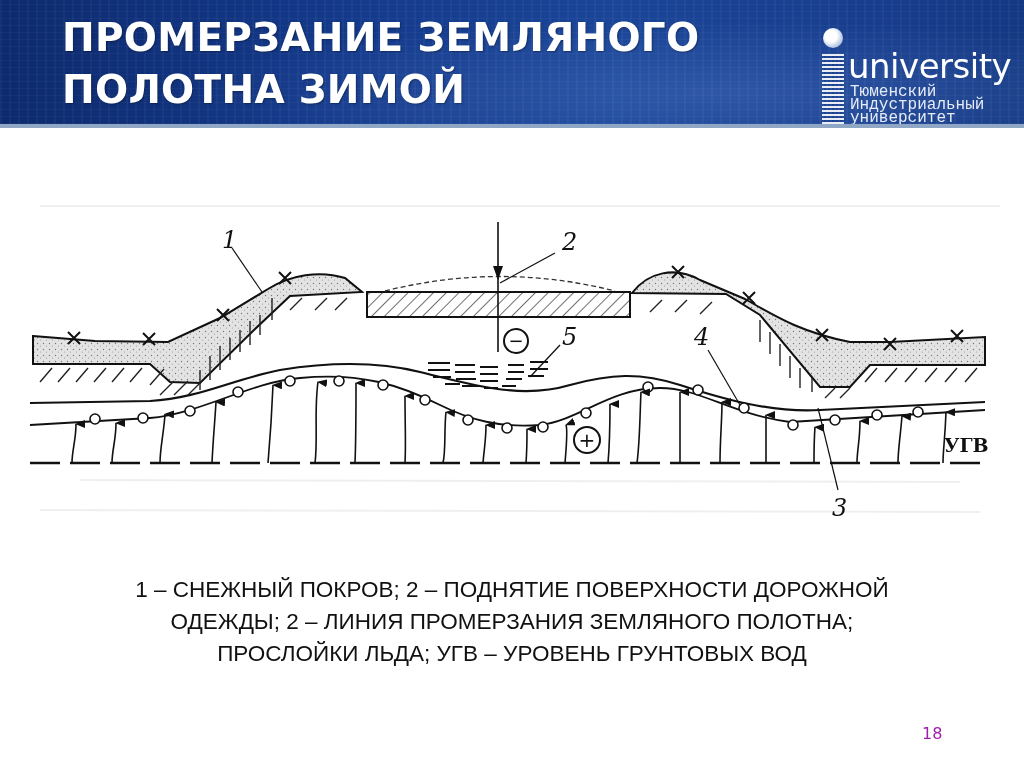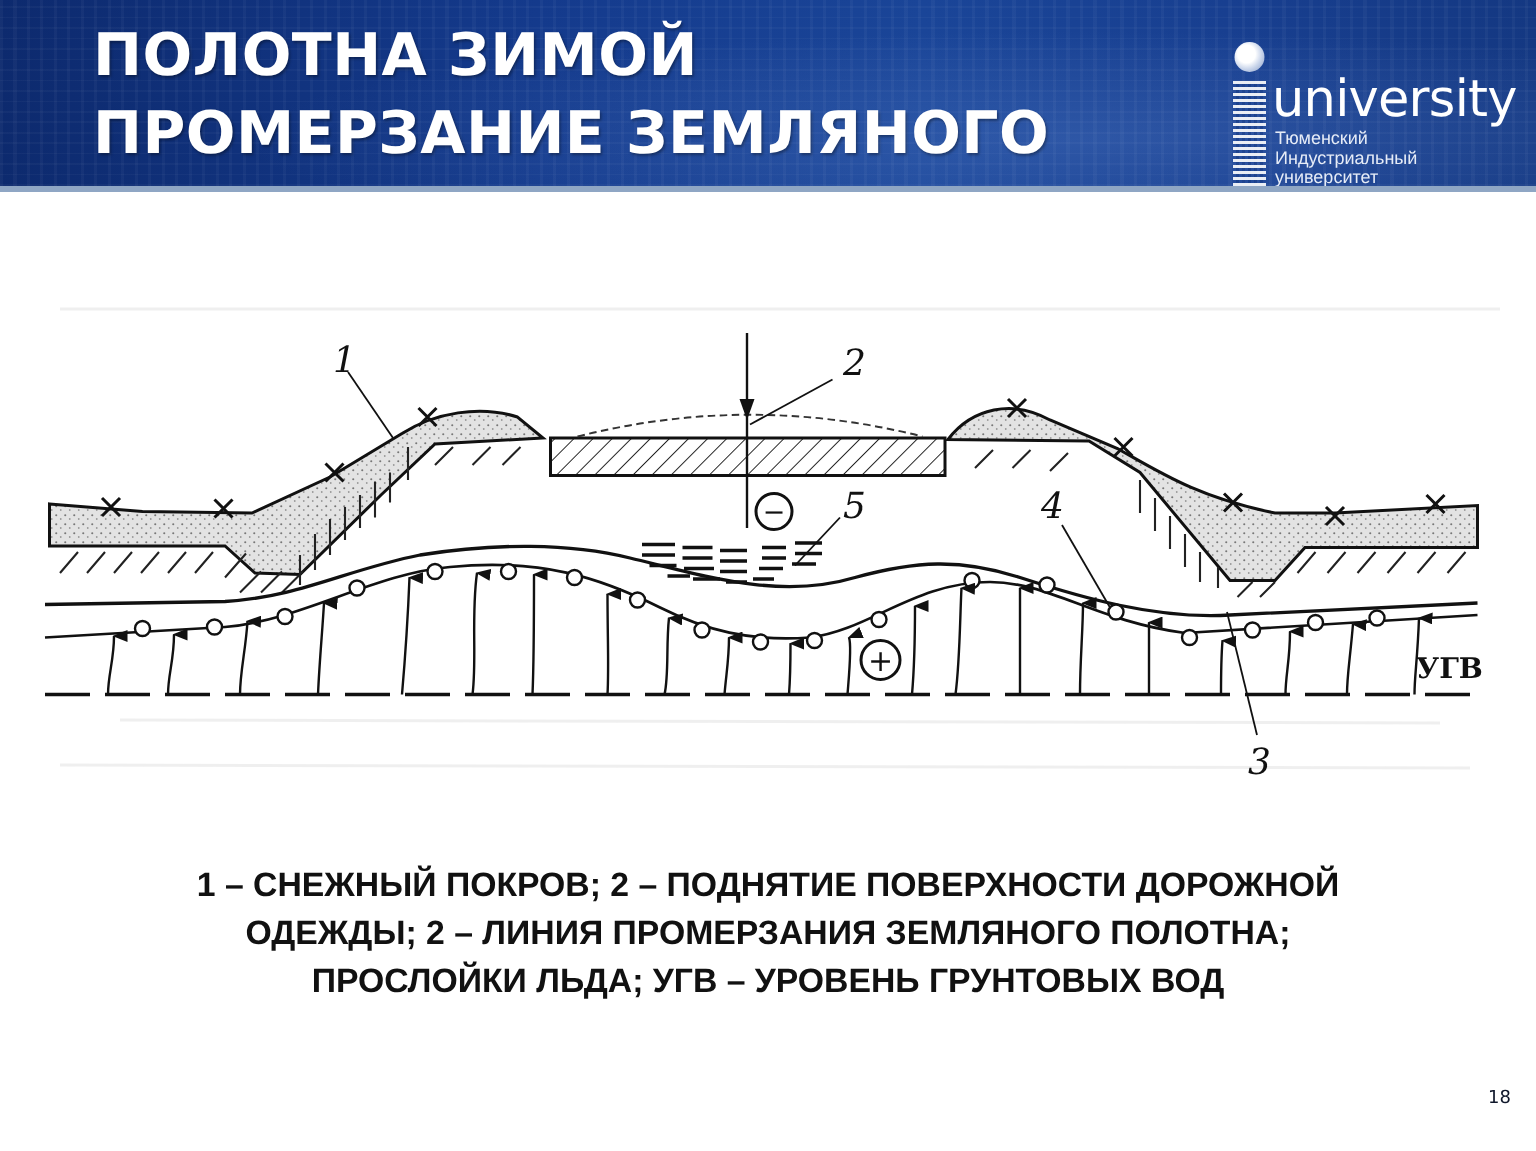--- a/index.html
+++ b/index.html
@@ -26,37 +26,37 @@
   .logo { position:absolute; left:818px; top:28px; width:190px; height:100px; }
   .logo-globe { position:absolute; left:5px; top:0; width:20px; height:20px; border-radius:50%;
     background: radial-gradient(circle at 40% 40%, #ffffff 0 35%, #c8d4ea 60%, #7f95c2 100%); }
   .logo-bar { position:absolute; left:4px; top:26px; width:22px; height:70px;
     background:
       repeating-linear-gradient(0deg, #ffffff 0 2px, transparent 2px 4px),
       repeating-linear-gradient(90deg, rgba(20,56,130,0.0) 0 2px, rgba(20,56,130,0.6) 2px 4px);
     opacity:0.9; }
   .logo-word { position:absolute; left:30px; top:20px; color:#ffffff; font-family:"DejaVu Sans", sans-serif;
     font-size:34px; line-height:36px; font-weight:normal; letter-spacing:-0.5px; }
-  .logo-sub { position:absolute; left:32px; top:58px; color:#e6ecf7; font-family:Liberation Sans, sans-serif;
-    font-size:12px; line-height:13px; }
+  .logo-sub { position:absolute; left:32px; top:58px; color:#e6ecf7; font-family:Liberation Mono, monospace;
+    font-size:16px; line-height:13px; }
   .diagram { position:absolute; left:20px; top:190px; width:990px; height:350px; }
   .caption {
     position:absolute; left:20px; top:574px; width:984px; text-align:center;
-    font-family:"Liberation Sans", sans-serif; font-weight:bold; font-size:22.5px; line-height:32px; color:#111;
+    font-family:"Liberation Sans", sans-serif; font-weight:normal; font-size:22.5px; line-height:32px; color:#111;
   }
   .caption div { white-space:nowrap; }
-  .page-num { position:absolute; left:992px; top:724px; font-family:"DejaVu Sans", sans-serif; font-size:12px; color:#0f172a; }
+  .page-num { position:absolute; left:922px; top:724px; font-family:"DejaVu Sans", sans-serif; font-size:16px; color:#a21caf; }
 </style>
 </head>
 <body>
 
 <div class="header">
   <div class="title">
+    <div>ПРОМЕРЗАНИЕ ЗЕМЛЯНОГО</div>
     <div>ПОЛОТНА ЗИМОЙ</div>
-    <div>ПРОМЕРЗАНИЕ ЗЕМЛЯНОГО</div>
   </div>
   <div class="logo">
     <div class="logo-globe"></div>
     <div class="logo-bar"></div>
     <div class="logo-word">university</div>
     <div class="logo-sub">
       <div>Тюменский</div>
       <div>Индустриальный</div>
       <div>университет</div>
     </div>

